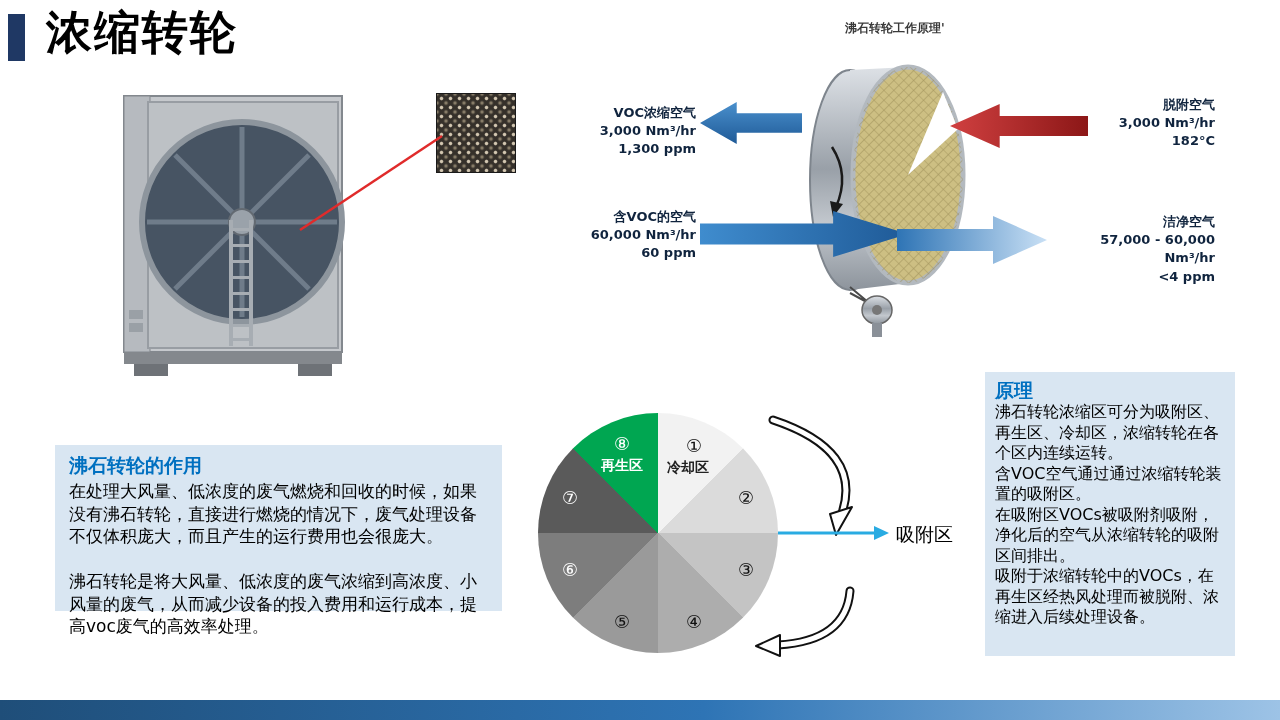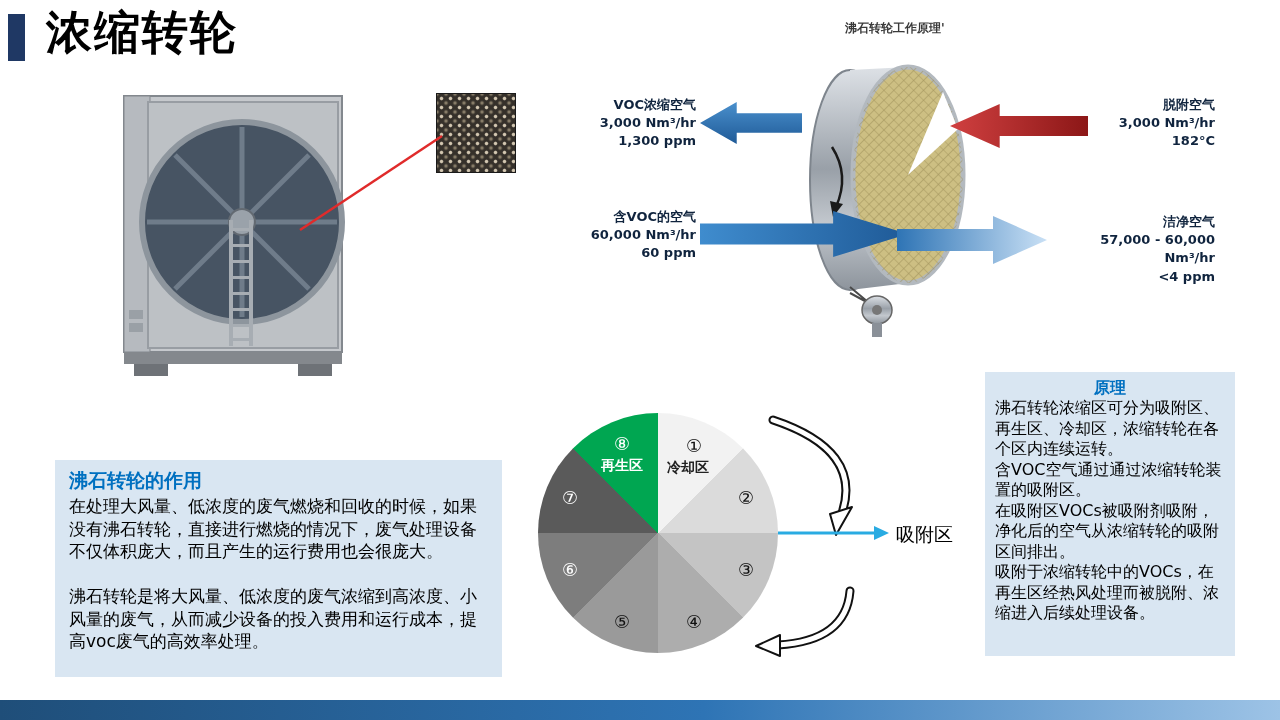--- a/index.html
+++ b/index.html
@@ -18,21 +18,21 @@
              background-color:#35302a;
              background-image:radial-gradient(circle,#d2c6b0 1.2px,rgba(0,0,0,0) 2.3px),
                               radial-gradient(circle,#8a7f6a 1.2px,rgba(0,0,0,0) 2.3px);
              background-size:9px 9px,9px 9px;background-position:0 0,4.5px 4.5px;}
   .pointer-line{position:absolute;left:292px;top:126px;width:152px;height:112px;}
 
   
   .diagram-title{position:absolute;left:845px;top:20px;font-size:12px;font-weight:bold;color:#3a3a3a;}
   .flow-label{position:absolute;width:130px;text-align:right;font-size:13px;font-weight:bold;
               color:#10243e;line-height:1.4;}
-  .fl-voc-conc{left:566px;top:96px;text-align:right;}
+  .fl-voc-conc{left:566px;top:104px;text-align:right;}
   .fl-desorb{left:1085px;top:96px;}
   .fl-inlet{left:566px;top:208px;}
   .fl-clean{left:1060px;top:213px;width:155px;text-align:right;}
 
   .block-arrow{position:absolute;}
   .arrow-left{clip-path:polygon(0 50%,36% 0,36% 27%,100% 27%,100% 73%,36% 73%,36% 100%);}
   .arrow-right{clip-path:polygon(100% 50%,64% 0,64% 27%,0 27%,0 73%,64% 73%,64% 100%);}
   .arrow-voc-conc{left:700px;top:102px;width:102px;height:42px;z-index:1;
                   background:linear-gradient(180deg,#4a90cd,#1f5a97);}
   .arrow-desorb{left:950px;top:104px;width:138px;height:44px;z-index:3;
@@ -52,28 +52,28 @@
   .pos7{left:32px;top:84px;} .pos8{left:84px;top:30px;}
   .pzone{position:absolute;transform:translate(-50%,-50%);font-size:14px;font-weight:bold;}
   .pz-cool{left:150px;top:55px;color:#222;}
   .pz-regen{left:84px;top:53px;color:#fff;}
   .pie-overlay{position:absolute;left:530px;top:395px;width:440px;height:290px;z-index:4;}
   .adsorption-label{position:absolute;left:896px;top:522px;font-size:19px;color:#000;z-index:5;}
 
   
   .infobox{position:absolute;background:#d9e6f2;color:#000;}
   .box-title{font-weight:bold;color:#0070c0;}
-  .left-box{left:55px;top:460px;width:447px;height:217px;padding:8px 14px;
+  .left-box{left:55px;top:445px;width:447px;height:166px;padding:8px 14px;
             font-size:17px;line-height:1.33;}
   .left-box .box-title{font-size:19px;margin-bottom:2px;}
   .left-box p{margin:0;}
   .left-box p + p{margin-top:22px;}
   .right-box{left:985px;top:372px;width:250px;height:284px;padding:6px 10px;
              font-size:16px;line-height:1.28;}
-  .right-box .box-title{font-size:16px;text-align:center;}
+  .right-box .box-title{font-size:19px;}
   .right-box p{margin:0;}
 
   .bottom-bar{position:absolute;left:0;bottom:0;width:1280px;height:20px;
               background:linear-gradient(90deg,#1f4e79 0%,#2e74b5 55%,#9dc3e6 100%);}
 </style>
 </head>
 <body>
 
 <div id="slide">
 

